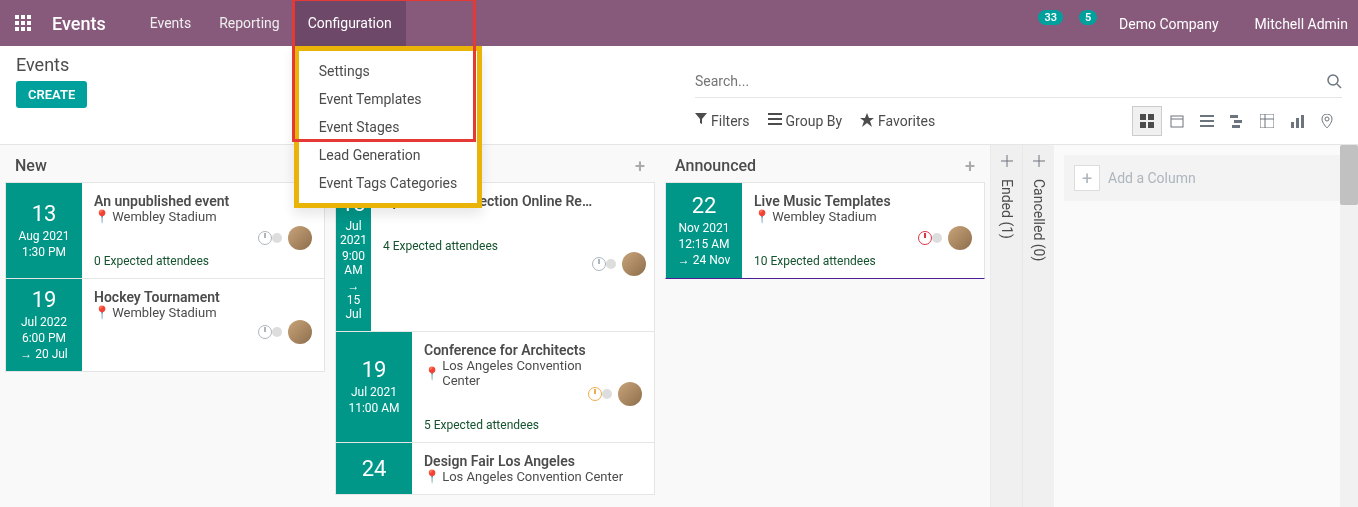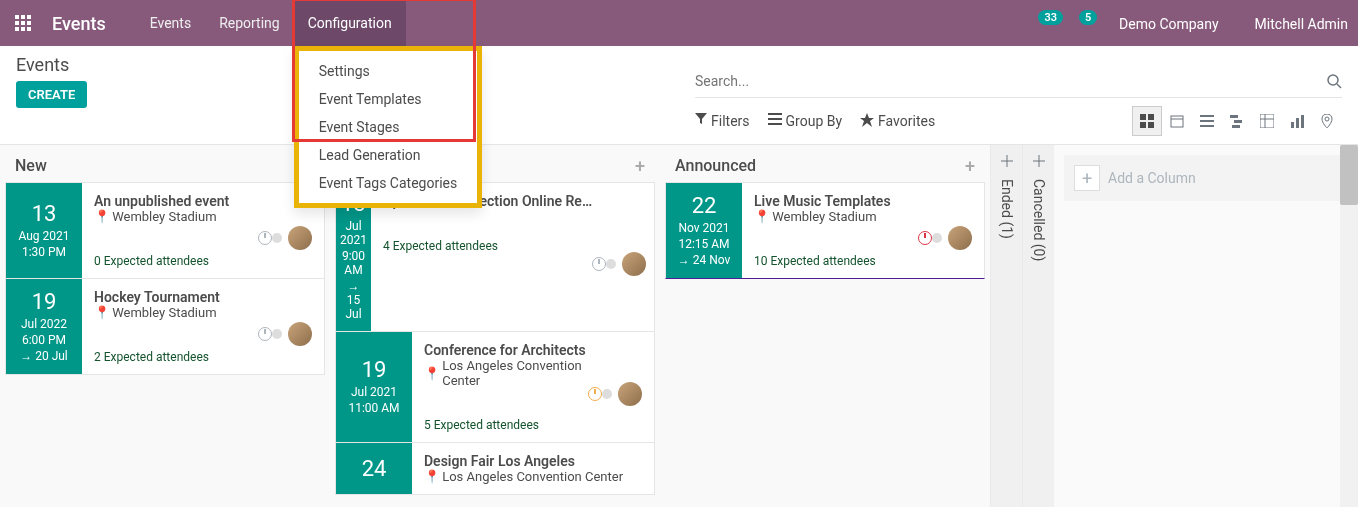--- a/index.html
+++ b/index.html
@@ -271,21 +271,20 @@
         <div class="card-time">6:00 PM</div>
         <div class="card-end">→ 20 Jul</div>
       </div>
       <div class="card-body">
         <div>
           <div class="card-title">Hockey Tournament</div>
           <div class="card-loc">
               <span>📍</span>
               <span>Wembley Stadium</span>
             </div>
-          <div class="card-att">2 Expected attendees</div>
         </div>
         <div class="card-foot">
           <span class="clock"></span>
           <div class="card-foot-right">
               <span class="dot"></span>
               <span class="avatar-sm"></span>
             </div>
         </div>
       </div>
     </div>

